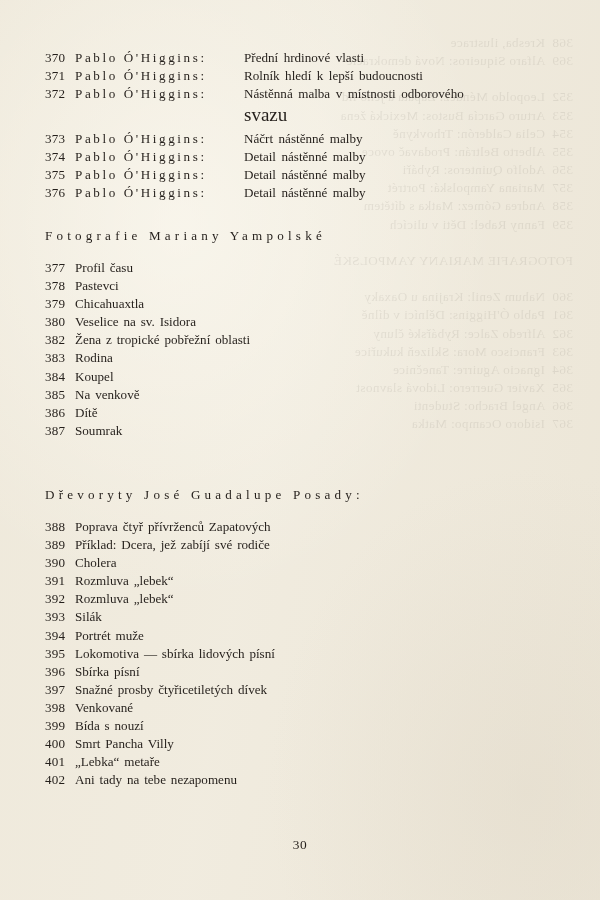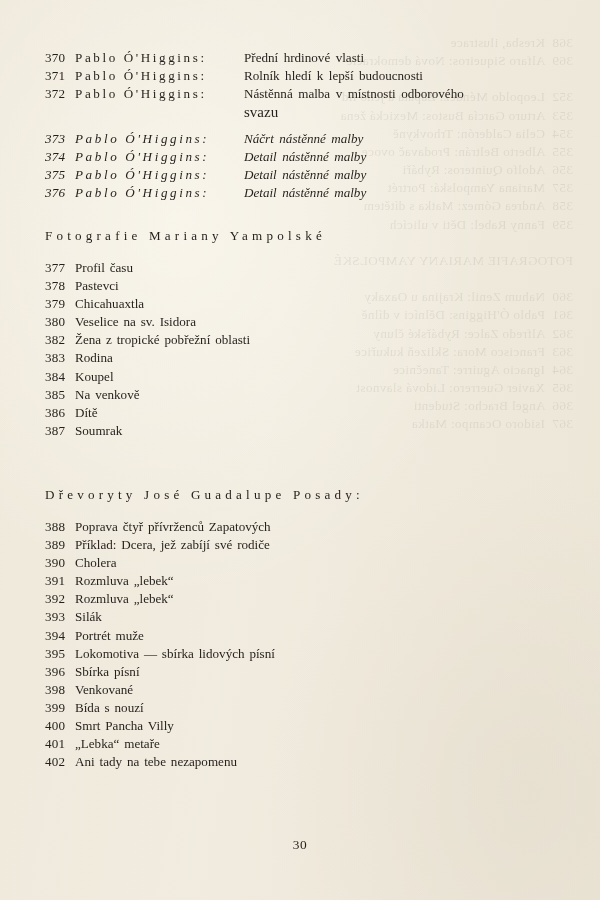--- a/index.html
+++ b/index.html
@@ -83,21 +83,21 @@
     white-space: nowrap;
   }
   .entry.authored .title {
     word-spacing: 2.2px;
   }
 
   
   .contline {
     display: flex;
     height: 18.1px;
-    font-size: 15px;
+    font-size: 19px;
   }
   .contline .spacer {
     width: 199px;
     flex: 0 0 199px;
   }
 
   
   .heading {
     font-size: 13.1px;
     letter-spacing: 4.2px;
@@ -166,21 +166,21 @@
         <span class="num">372</span>
         <span class="author">Pablo Ó'Higgins:</span>
         <span class="title">Nástěnná malba v místnosti odborového</span>
       </div>
       <div class="contline">
         <span class="spacer"></span>
         <span>svazu</span>
       </div>
     </div>
 
-    <div class="block" style="top:131px;font-style:italic;">
+    <div class="block" style="top:131px;">
       <div class="entry authored">
         <span class="num">373</span>
         <span class="author">Pablo Ó'Higgins:</span>
         <span class="title">Náčrt nástěnné malby</span>
       </div>
       <div class="entry authored">
         <span class="num">374</span>
         <span class="author">Pablo Ó'Higgins:</span>
         <span class="title">Detail nástěnné malby</span>
       </div>
@@ -278,20 +278,24 @@
       </div>
       <div class="entry">
         <span class="num">395</span>
         <span class="title">Lokomotiva — sbírka lidových písní</span>
       </div>
       <div class="entry">
         <span class="num">396</span>
         <span class="title">Sbírka písní</span>
       </div>
       <div class="entry">
+        <span class="num">397</span>
+        <span class="title">Snažné prosby čtyřicetiletých dívek</span>
+      </div>
+      <div class="entry">
         <span class="num">398</span>
         <span class="title">Venkované</span>
       </div>
       <div class="entry">
         <span class="num">399</span>
         <span class="title">Bída s nouzí</span>
       </div>
       <div class="entry">
         <span class="num">400</span>
         <span class="title">Smrt Pancha Villy</span>

